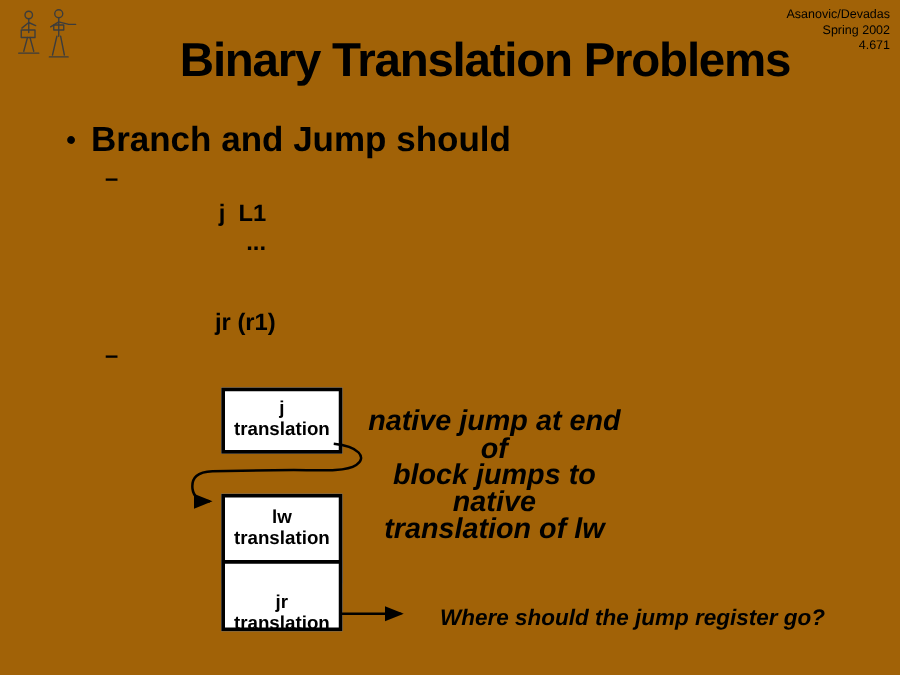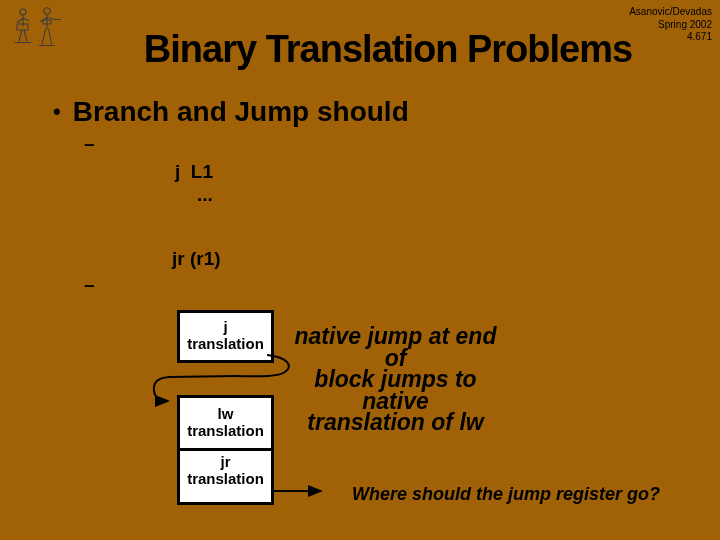--- a/index.html
+++ b/index.html
@@ -47,21 +47,21 @@
   .code-3 { left: 140px; top: 219px; }
   .code-4 { left: 172px; top: 248px; }
   .tbox {
     position: absolute; left: 177px; width: 97px;
     border: 3px solid #000; background: #fff;
     text-align: center; font-size: 15px; font-weight: bold;
     line-height: 17px;
   }
   .tbox-j  { top: 310px; height: 53px; padding-top: 5px; }
   .tbox-lw { top: 395px; height: 72px; padding-top: 7px; }
-  .tbox-jr { top: 448px; height: 57px; padding-top: 2px; }
+  .tbox-jr { top: 448px; height: 57px; padding-top: 22px; }
   .arrow-svg { position: absolute; overflow: visible; }
   .loop-arrow { left: 140px; top: 348px; }
   .jr-arrow   { left: 271px; top: 482px; }
   .note-native {
     position: absolute; left: 293px; top: 326px; width: 205px;
     text-align: center;
     font-size: 23px; font-weight: bold; font-style: italic;
     line-height: 21.5px;
   }
   .note-question {

